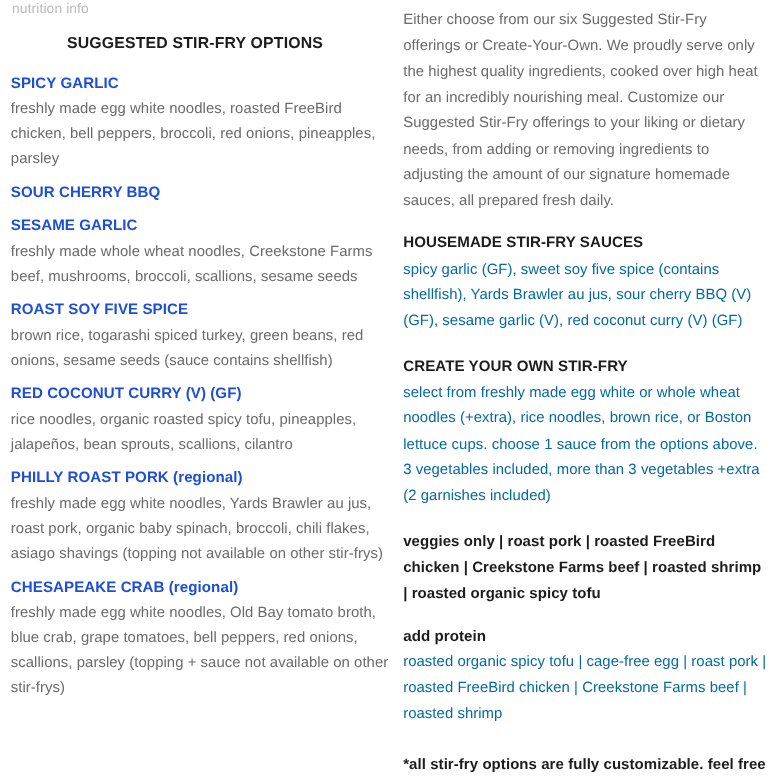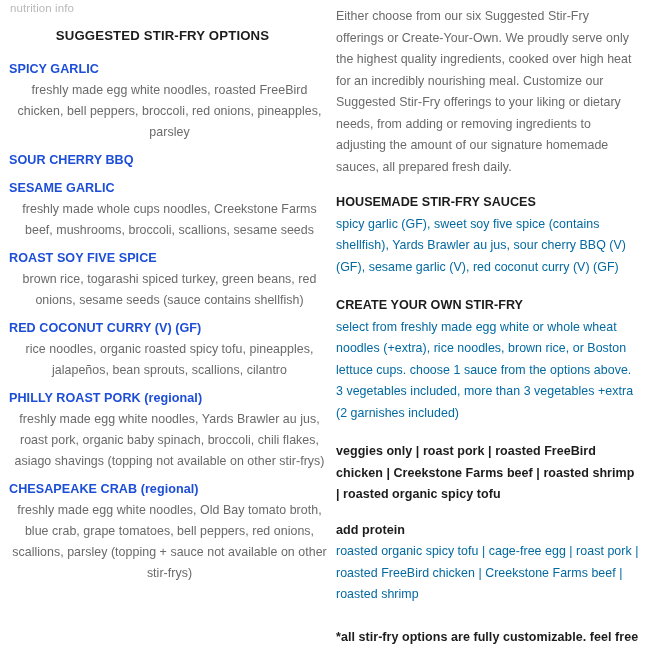--- a/index.html
+++ b/index.html
@@ -80,21 +80,20 @@
     margin: 0;
   }
 
   .item-desc {
     font-size: 12.4px;
     font-weight: normal;
     color: #6a6a6a;
     line-height: 21px;
     letter-spacing: 0.05px;
     margin: 0;
-    text-align: center;
   }
 
   .para {
     font-size: 12.4px;
     color: #6a6a6a;
     line-height: 21.5px;
     letter-spacing: 0.05px;
     margin: 0 0 14px 0;
   }
 
@@ -157,21 +156,21 @@
         <p class="item-name">SPICY GARLIC</p>
         <p class="item-desc">freshly made egg white noodles, roasted FreeBird chicken, bell peppers, broccoli, red onions, pineapples, parsley</p>
       </div>
 
       <div class="item">
         <p class="item-name">SOUR CHERRY BBQ</p>
       </div>
 
       <div class="item">
         <p class="item-name">SESAME GARLIC</p>
-        <p class="item-desc">freshly made whole cups noodles, Creekstone Farms beef, mushrooms, broccoli, scallions, sesame seeds</p>
+        <p class="item-desc">freshly made whole wheat noodles, Creekstone Farms beef, mushrooms, broccoli, scallions, sesame seeds</p>
       </div>
 
       <div class="item">
         <p class="item-name">ROAST SOY FIVE SPICE</p>
         <p class="item-desc">brown rice, togarashi spiced turkey, green beans, red onions, sesame seeds (sauce contains shellfish)</p>
       </div>
 
       <div class="item">
         <p class="item-name">RED COCONUT CURRY  (V) (GF)</p>
         <p class="item-desc">rice noodles, organic roasted spicy tofu, pineapples, jalapeños, bean sprouts, scallions, cilantro</p>

